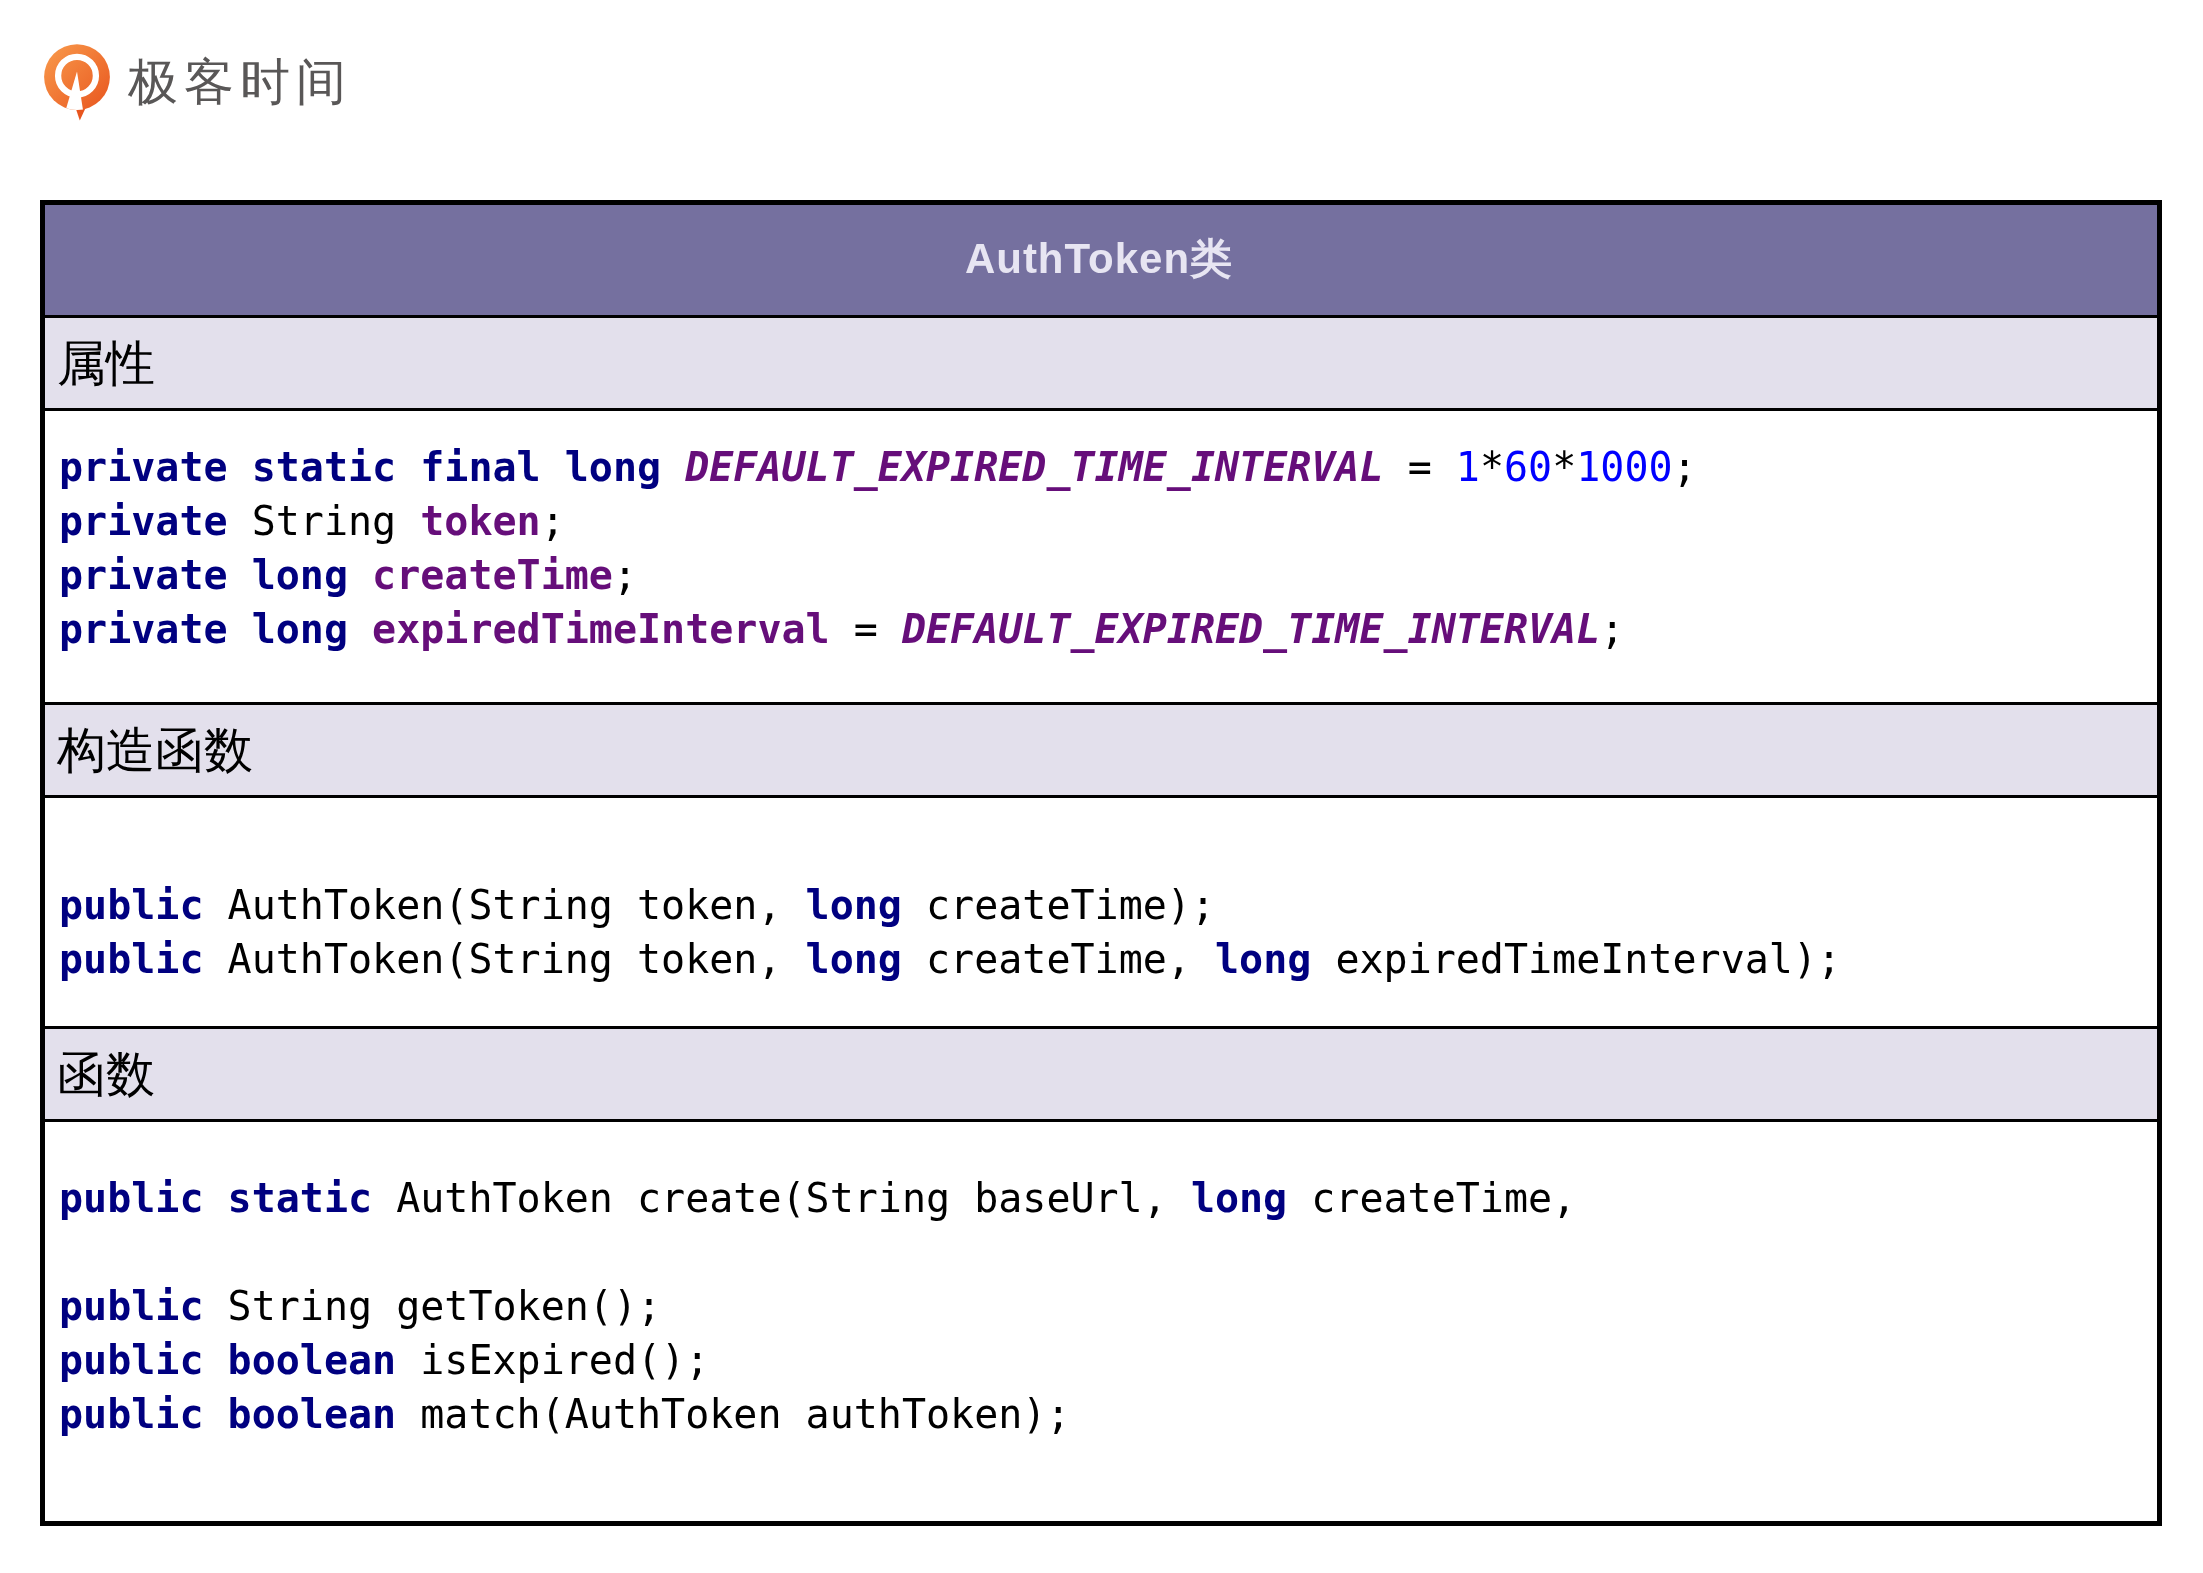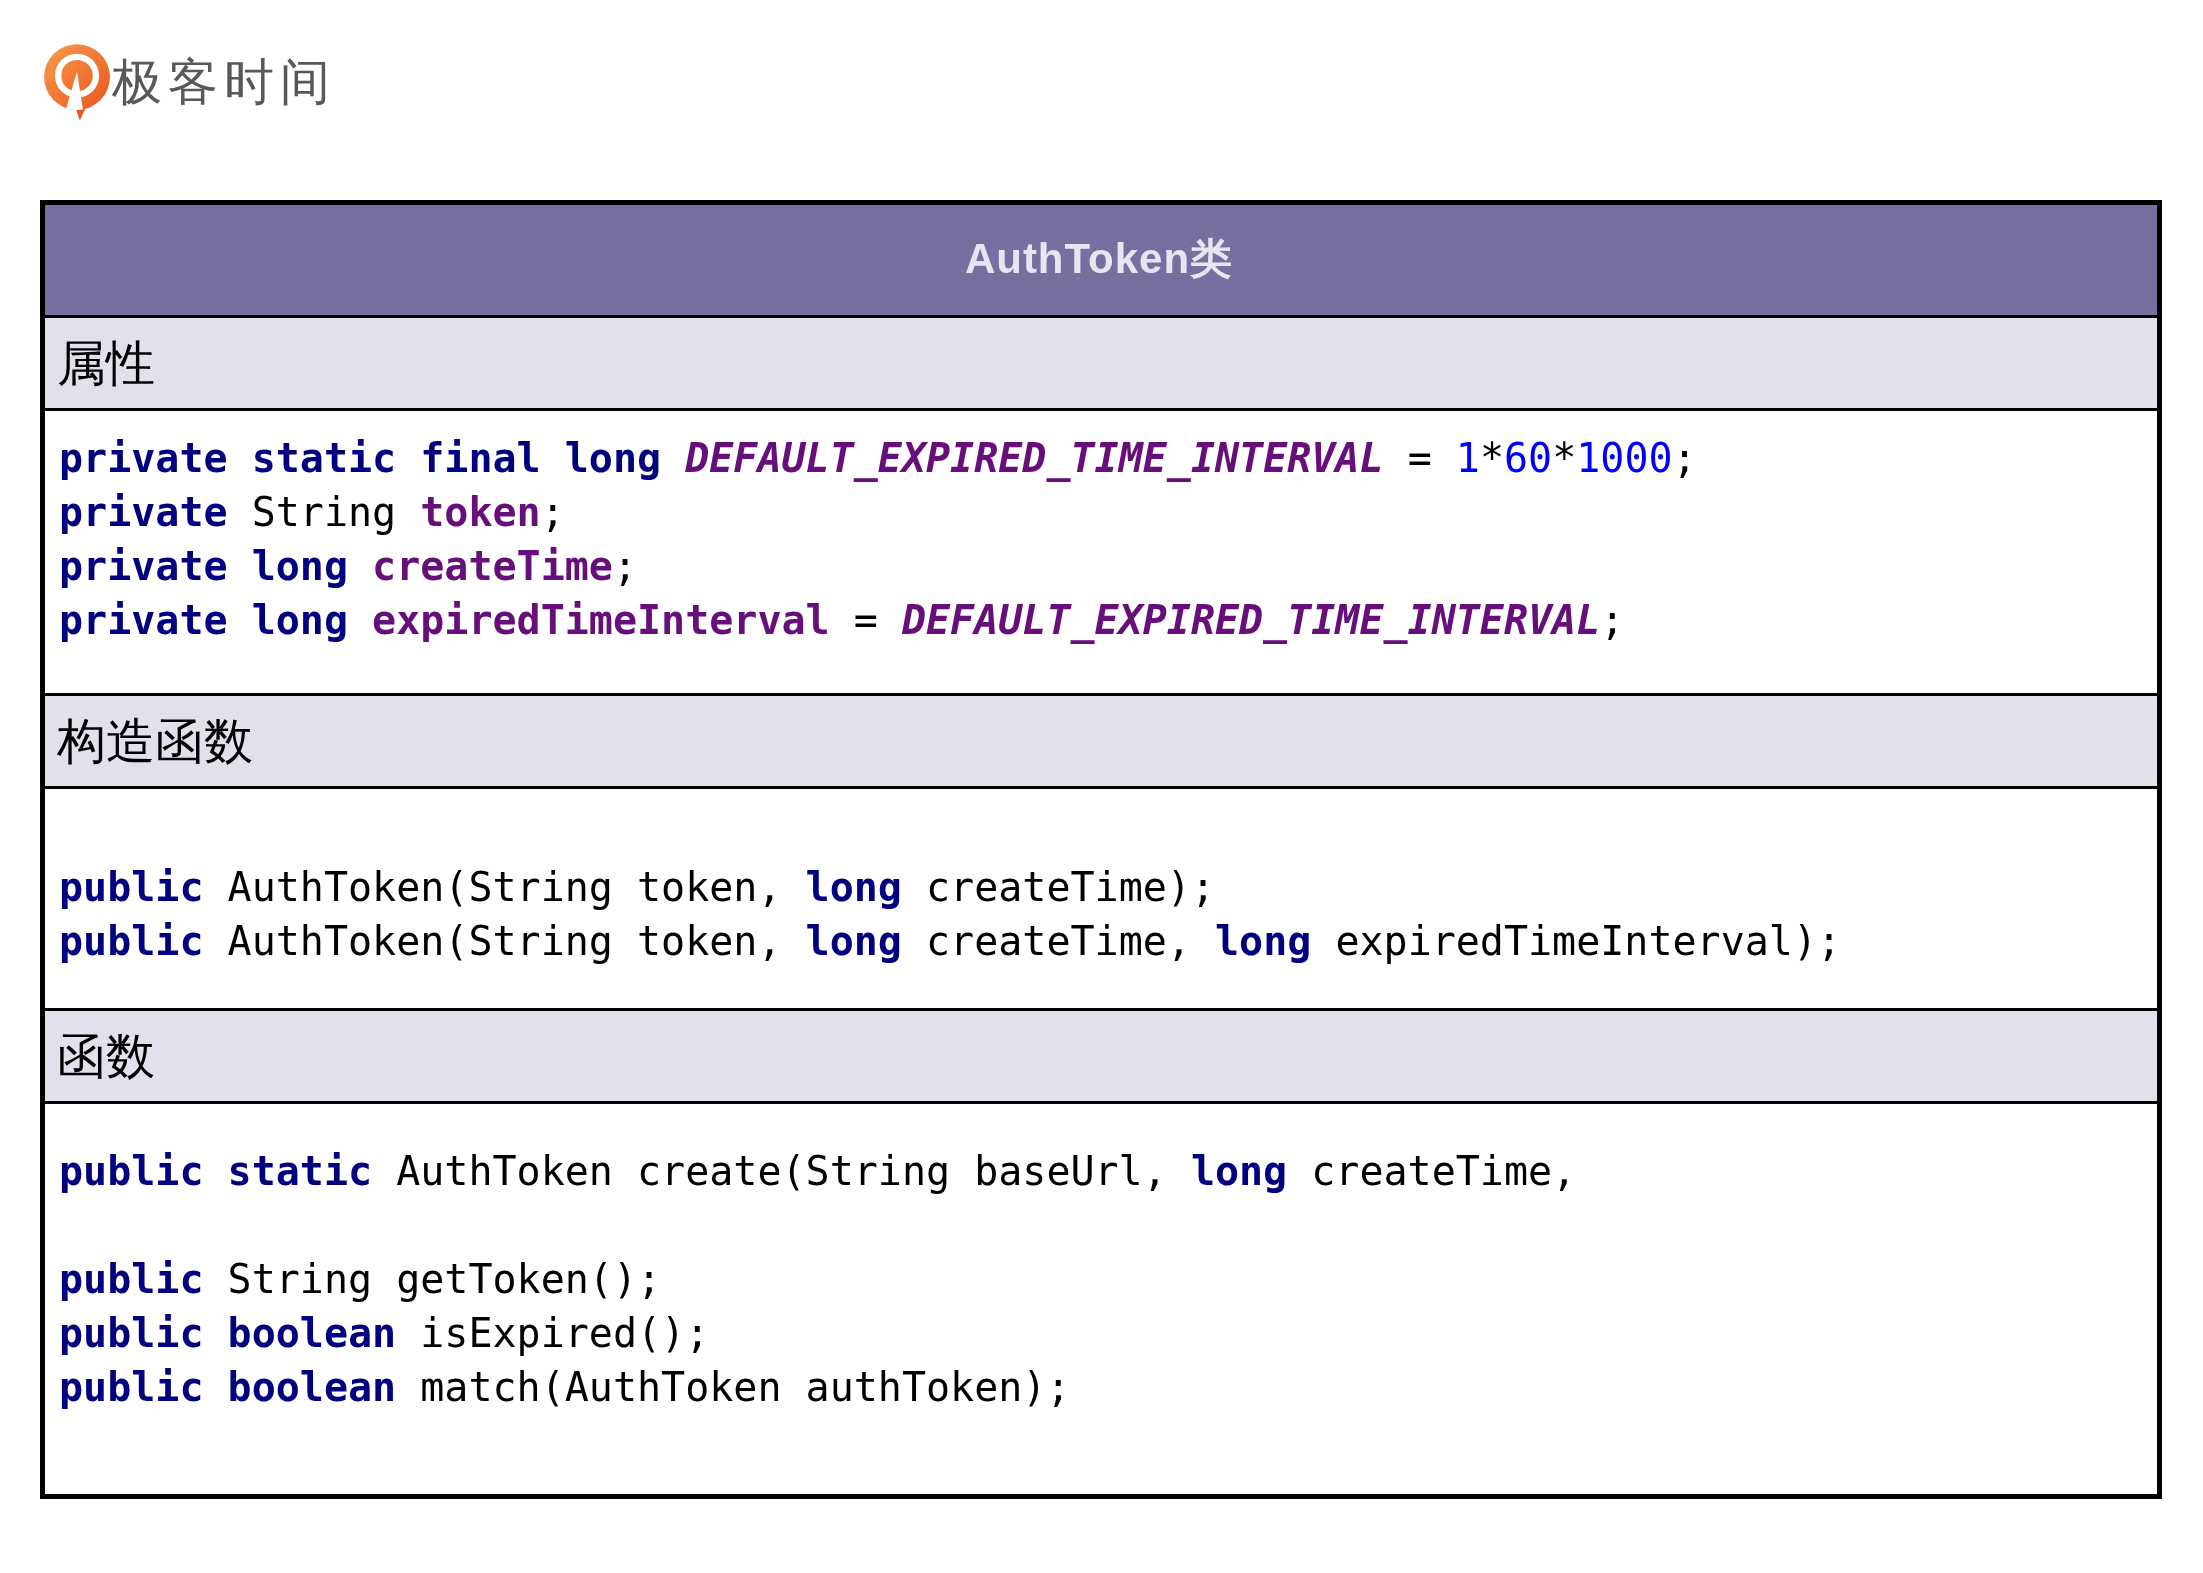--- a/index.html
+++ b/index.html
@@ -10,21 +10,21 @@
     height: 1573px;
     font-family: "Liberation Sans", sans-serif;
     position: relative;
   }
   .brand {
     position: absolute;
     left: 42px;
     top: 42px;
     display: flex;
     align-items: center;
-    gap: 0;
+    gap: 16px;
   }
   .brand-logo { width: 70px; height: 80px; display: inline-block; }
   .brand-logo svg { width: 70px; height: 80px; display: block; }
   .brand-name {
     font-size: 50px;
     color: #595757;
     letter-spacing: 6px;
     font-weight: 500;
     line-height: 70px;
   }
@@ -51,20 +51,21 @@
     color: #000000;
     font-size: 49px;
     line-height: 44px;
     padding: 23px 12px 23px 12px;
     border-top: 3px solid #000000;
     border-bottom: 3px solid #000000;
   }
   .code-block {
     background: #ffffff;
     padding: 20px 14px 46px 14px;
+    margin-top: 9px;
   }
   .code-block.code-constructors { padding-top: 71px; padding-bottom: 40px; }
   .code-block.code-functions { padding-top: 40px; padding-bottom: 80px; }
   .code-line {
     font-family: "DejaVu Sans Mono", "Liberation Mono", monospace;
     font-size: 40px;
     line-height: 54px;
     min-height: 54px;
     white-space: pre;
     color: #000000;

